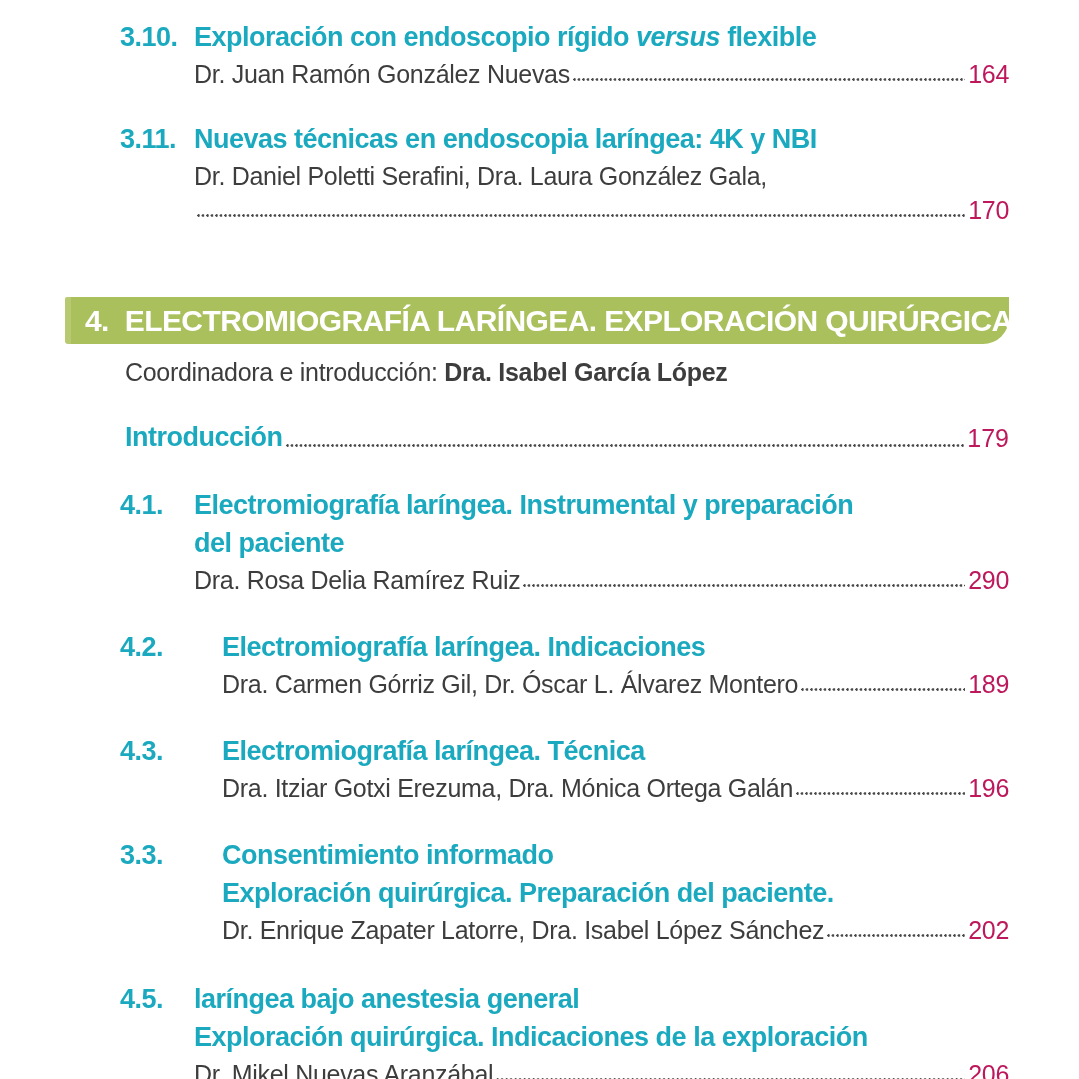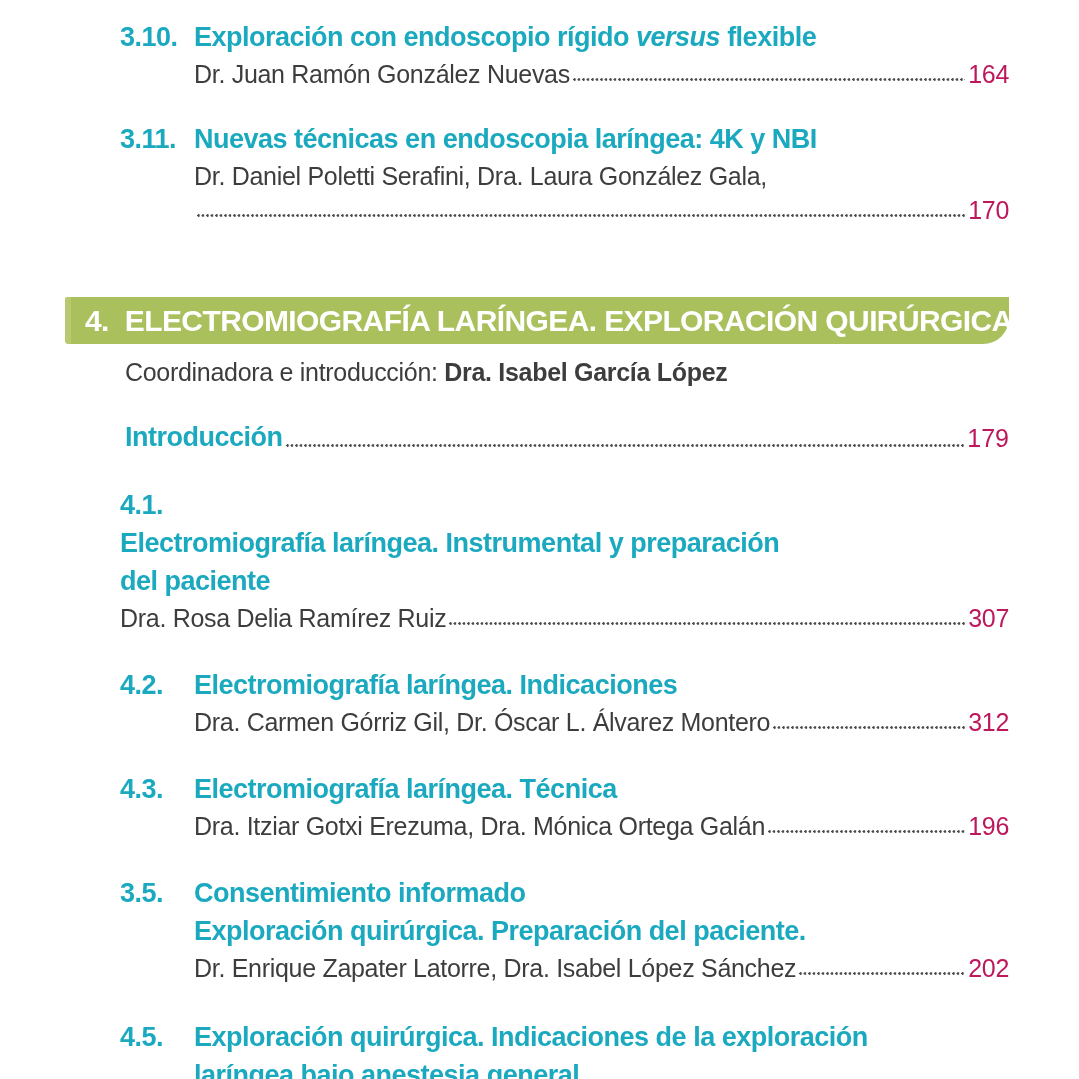--- a/index.html
+++ b/index.html
@@ -58,22 +58,22 @@
     margin: 0 3px 7px 3px;
     background-image: radial-gradient(circle at 1.5px 1.5px, #4a4a4a 1.1px, transparent 1.5px);
     background-size: 4.5px 3px;
     background-repeat: repeat-x;
   }
   .pagenum { font-size: 25px; font-weight: 400; color: #be185d; }
 
   
   .e310 { margin-top: -14px; }
   .e311 { margin-top: 32px; }
-  .e41  { margin-top: 30px; flex-direction: column; }
-  .e42, .e43, .e44 { margin-top: 34px; }
+  .e41  { margin-top: 30px; }
+  .e42, .e43, .e44 { margin-top: 34px; gap: 28px; }
   .e45  { margin-top: 36px; }
 
   
   .banner {
     display: flex;
     align-items: center;
     margin-top: 73px;
     margin-left: -55px; 
     height: 47px;
     background: linear-gradient(to right, #b7ca72 0px, #b7ca72 6px, #a9c05c 6px);
@@ -160,67 +160,67 @@
     </div>
 
     <div class="entry e41">
       <div class="num">4.1.</div>
       <div class="entry-body">
         <div class="title">Electromiografía laríngea. Instrumental y preparación</div>
         <div class="title">del paciente</div>
         <div class="author-row">
           <span>Dra. Rosa Delia Ramírez Ruiz</span>
           <span class="leader"></span>
-          <span class="pagenum">307</span>
+          <span class="pagenum">290</span>
         </div>
       </div>
     </div>
 
     <div class="entry e42">
       <div class="num">4.2.</div>
       <div class="entry-body">
         <div class="title">Electromiografía laríngea. Indicaciones</div>
         <div class="author-row">
           <span>Dra. Carmen Górriz Gil, Dr. Óscar L. Álvarez Montero</span>
           <span class="leader"></span>
-          <span class="pagenum">312</span>
+          <span class="pagenum">189</span>
         </div>
       </div>
     </div>
 
     <div class="entry e43">
       <div class="num">4.3.</div>
       <div class="entry-body">
         <div class="title">Electromiografía laríngea. Técnica</div>
         <div class="author-row">
           <span>Dra. Itziar Gotxi Erezuma, Dra. Mónica Ortega Galán</span>
           <span class="leader"></span>
           <span class="pagenum">196</span>
         </div>
       </div>
     </div>
 
     <div class="entry e44">
-      <div class="num">3.5.</div>
+      <div class="num">3.3.</div>
       <div class="entry-body">
         <div class="title">Consentimiento informado</div>
         <div class="title">Exploración quirúrgica. Preparación del paciente.</div>
         <div class="author-row">
           <span>Dr. Enrique Zapater Latorre, Dra. Isabel López Sánchez</span>
           <span class="leader"></span>
           <span class="pagenum">202</span>
         </div>
       </div>
     </div>
 
     <div class="entry e45">
       <div class="num">4.5.</div>
       <div class="entry-body">
+        <div class="title">laríngea bajo anestesia general</div>
         <div class="title">Exploración quirúrgica. Indicaciones de la exploración</div>
-        <div class="title">laríngea bajo anestesia general</div>
         <div class="author-row">
           <span>Dr. Mikel Nuevas Aranzábal</span>
           <span class="leader"></span>
           <span class="pagenum">206</span>
         </div>
       </div>
     </div>
 
   </div>
 </div>

